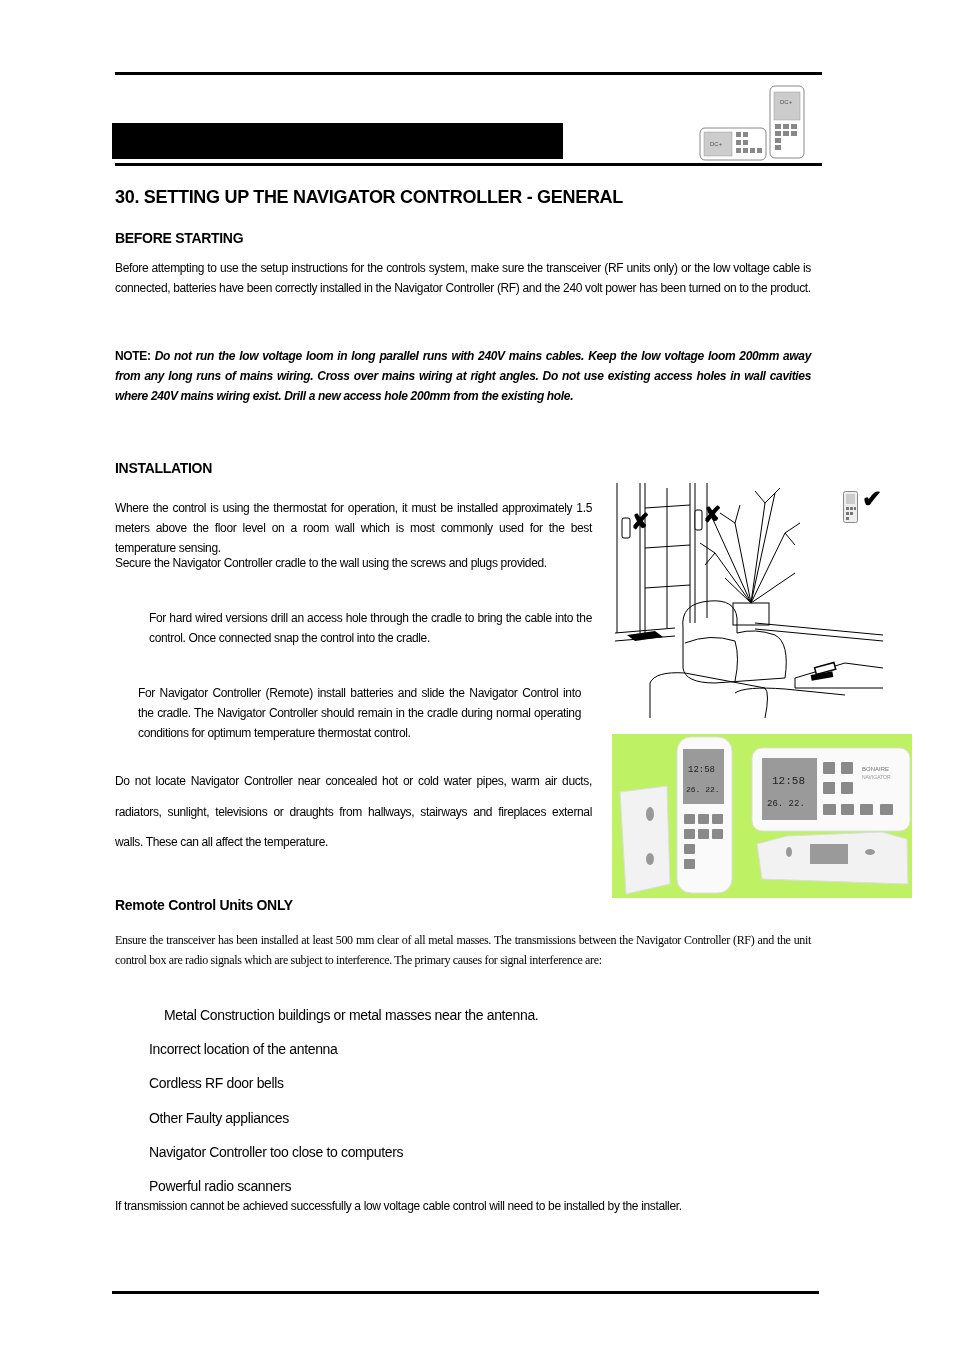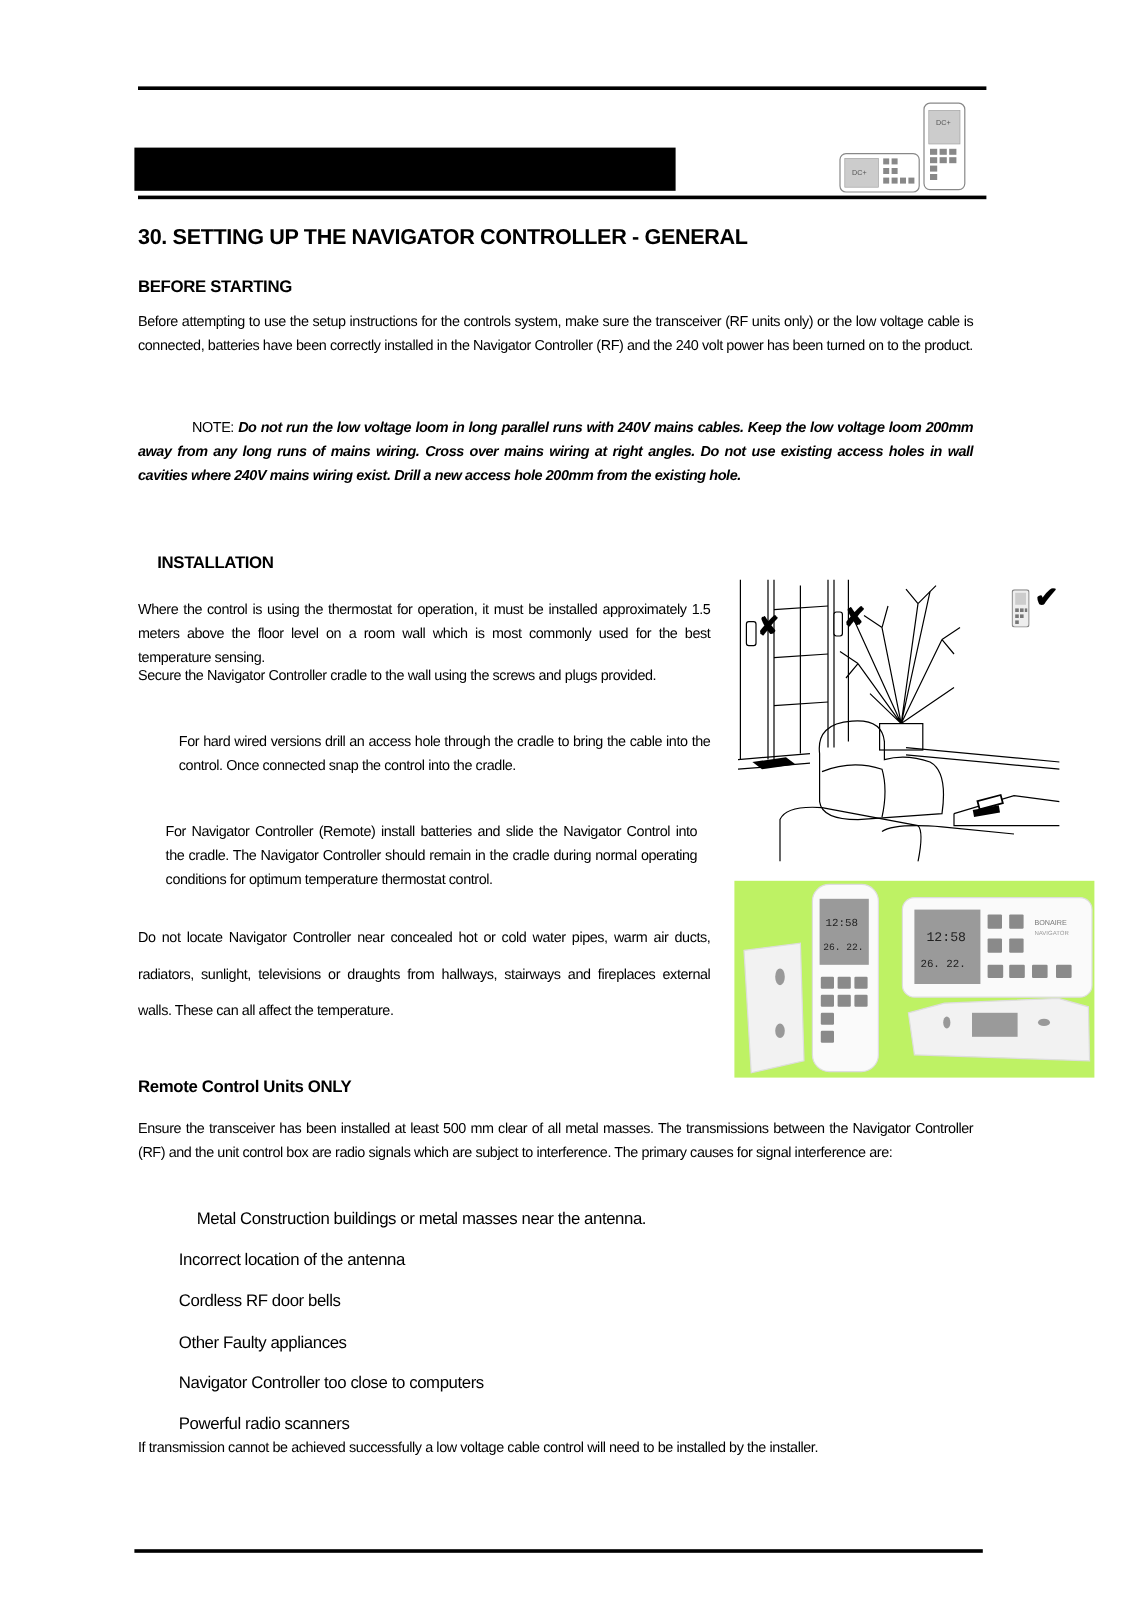--- a/index.html
+++ b/index.html
@@ -2,21 +2,21 @@
 <html><head>
 <meta charset="utf-8">
 <style>
   html, body { margin: 0; padding: 0; background: #ffffff; }
   body { width: 954px; height: 1351px; position: relative; overflow: hidden;
          font-family: "Liberation Sans Narrow", "Liberation Sans", sans-serif; color: #000; }
   .abs { position: absolute; }
   .rule { position: absolute; background: #000; }
   .txt { position: absolute; font-size: 12px; line-height: 20px; letter-spacing: -0.35px; }
   .just { text-align: justify; text-align-last: left; }
-  .bold { font-weight: normal; margin-left: 45px; }
+  .bold { font-weight: bold; }
   .h1 { font-size: 18px; font-weight: bold; letter-spacing: -0.3px; }
   .h2 { font-size: 14px; font-weight: bold; letter-spacing: -0.3px; }
   .note-body { font-style: italic; font-weight: bold; }
   .cause { position: absolute; left: 149px; font-size: 14px; line-height: 20px; letter-spacing: -0.35px; }
   .scene { position: absolute; left: 615px; top: 483px; width: 268px; height: 235px; background: #fff; }
   .photo { position: absolute; left: 612px; top: 734px; width: 300px; height: 164px; background: #bef264; overflow: hidden; }
 </style>
 </head>
 <body>
 
@@ -58,21 +58,21 @@
 <div class="txt h1" style="left:115px; top:187px; width:700px;">30. SETTING UP THE NAVIGATOR CONTROLLER - GENERAL</div>
 
 <div class="txt h2" style="left:115px; top:228px;">BEFORE STARTING</div>
 <div class="txt just" style="left:115px; top:258px; width:696px;">Before attempting to use the setup instructions for the controls system, make sure the transceiver (RF units only) or the low voltage cable is connected, batteries have been correctly installed in the Navigator Controller (RF) and the 240 volt power has been turned on to the product.</div>
 
 <div class="txt just" style="left:115px; top:346px; width:696px;">
   <span class="bold">NOTE:</span>
   <span class="note-body">Do not run the low voltage loom in long parallel runs with 240V mains cables.  Keep the low voltage loom 200mm away from any long runs of mains wiring. Cross over mains wiring at right angles. Do not use existing access holes in wall cavities where 240V mains wiring exist. Drill a new access hole 200mm from the existing hole.</span>
 </div>
 
-<div class="txt h2" style="left:115px; top:458px;margin-left:16px;">INSTALLATION</div>
+<div class="txt h2" style="left:115px; top:458px;">INSTALLATION</div>
 <div class="txt just" style="left:115px; top:488px; width:477px;margin-top:10px;">Where the control is using the thermostat for operation, it must be installed approximately 1.5 meters above the floor level on a room wall which is most commonly used for the best temperature sensing.</div>
 <div class="txt just" style="left:115px; top:553px; width:477px;">Secure the Navigator Controller cradle to the wall using the screws and plugs provided.</div>
 <div class="txt just" style="left:149px; top:608px; width:443px;">For hard wired versions drill an access hole through the cradle to bring the cable into the control. Once connected snap the control into the cradle.</div>
 <div class="txt just" style="left:138px; top:683px; width:443px;">For Navigator Controller (Remote) install batteries and slide the Navigator Control into the cradle. The Navigator Controller should remain in the cradle during normal operating conditions for optimum temperature thermostat control.</div>
 <div class="txt just" style="left:115px; top:766px; width:477px; line-height:30.5px;">Do not locate Navigator Controller near concealed hot or cold water pipes, warm air ducts, radiators, sunlight, televisions or draughts from hallways, stairways and fireplaces external walls. These can all affect the temperature.</div>
 
 <div class="scene">
   <svg width="268" height="235" viewBox="0 0 268 235">
     <g fill="none" stroke="#000" stroke-width="1">
 
@@ -175,21 +175,21 @@
     <text x="250" y="45" font-size="5" fill="#999" font-family="Liberation Sans, sans-serif">NAVIGATOR</text>
 
     <path d="M145 110 L175 102 L270 98 L295 105 L296 150 L150 145 Z" fill="#f2f2f2" stroke="#ddd"></path>
     <rect x="198" y="110" width="38" height="20" fill="#9a9a9a"></rect>
     <ellipse cx="177" cy="118" rx="3" ry="5" fill="#999"></ellipse>
     <ellipse cx="258" cy="118" rx="5" ry="3" fill="#999"></ellipse>
   </svg>
 </div>
 
 <div class="txt h2" style="left:115px; top:895px;">Remote Control Units ONLY</div>
-<div class="txt just" style="left:115px; top:930px; width:696px;">Ensure the transceiver has been installed at least 500 mm clear of all metal masses. The transmissions between the Navigator Controller (RF) and the unit control box are radio signals which are subject to interference.  The primary causes for signal interference are:</div>
+<div class="txt just" style="left:115px; top:930px; width:696px;font-family:Liberation Serif, serif;">Ensure the transceiver has been installed at least 500 mm clear of all metal masses. The transmissions between the Navigator Controller (RF) and the unit control box are radio signals which are subject to interference.  The primary causes for signal interference are:</div>
 
 <div class="cause" style="top:1005px;margin-left:15px;">Metal Construction buildings or metal masses near the antenna.</div>
 <div class="cause" style="top:1039px;">Incorrect location of the antenna</div>
 <div class="cause" style="top:1073px;">Cordless RF door bells</div>
 <div class="cause" style="top:1108px;">Other Faulty appliances</div>
 <div class="cause" style="top:1142px;">Navigator Controller too close to computers</div>
 <div class="cause" style="top:1176px;">Powerful radio scanners</div>
 
 <div class="txt just" style="left:115px; top:1196px; width:696px;">If transmission cannot be achieved successfully a low voltage cable control will need to be installed by the installer.</div>
 

